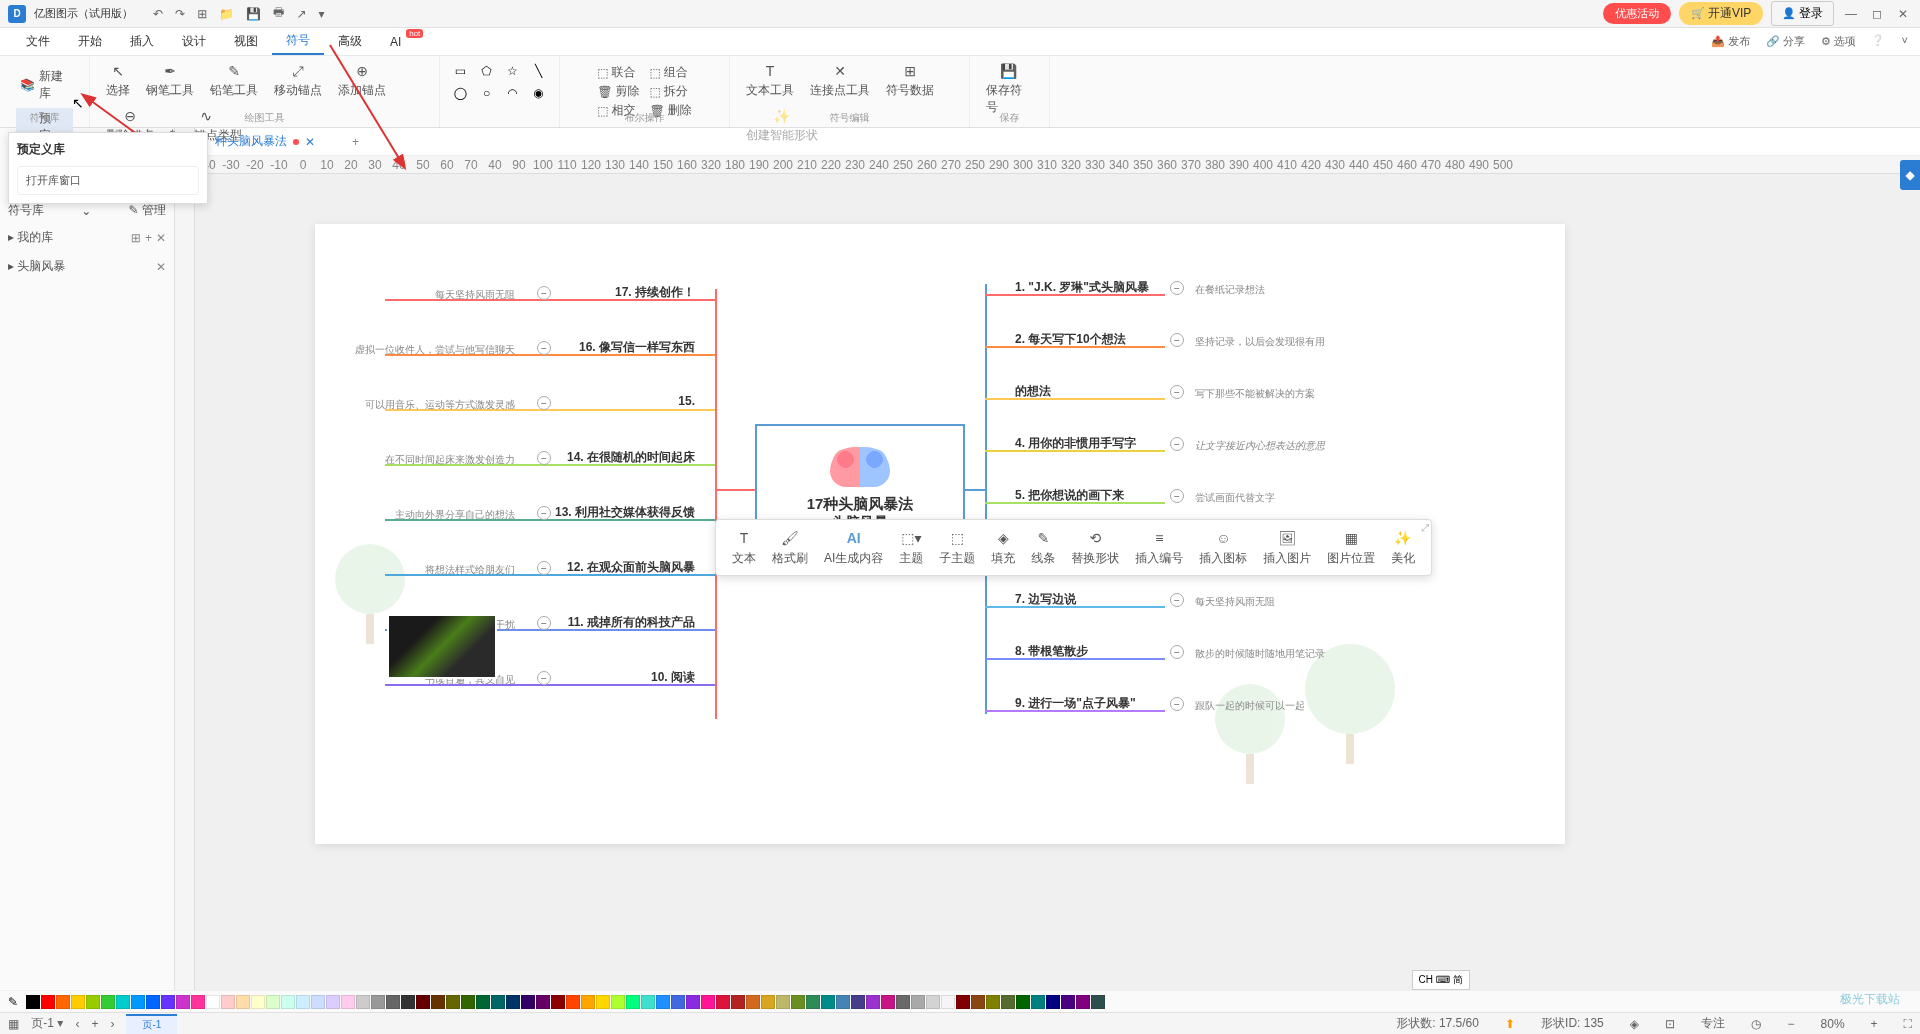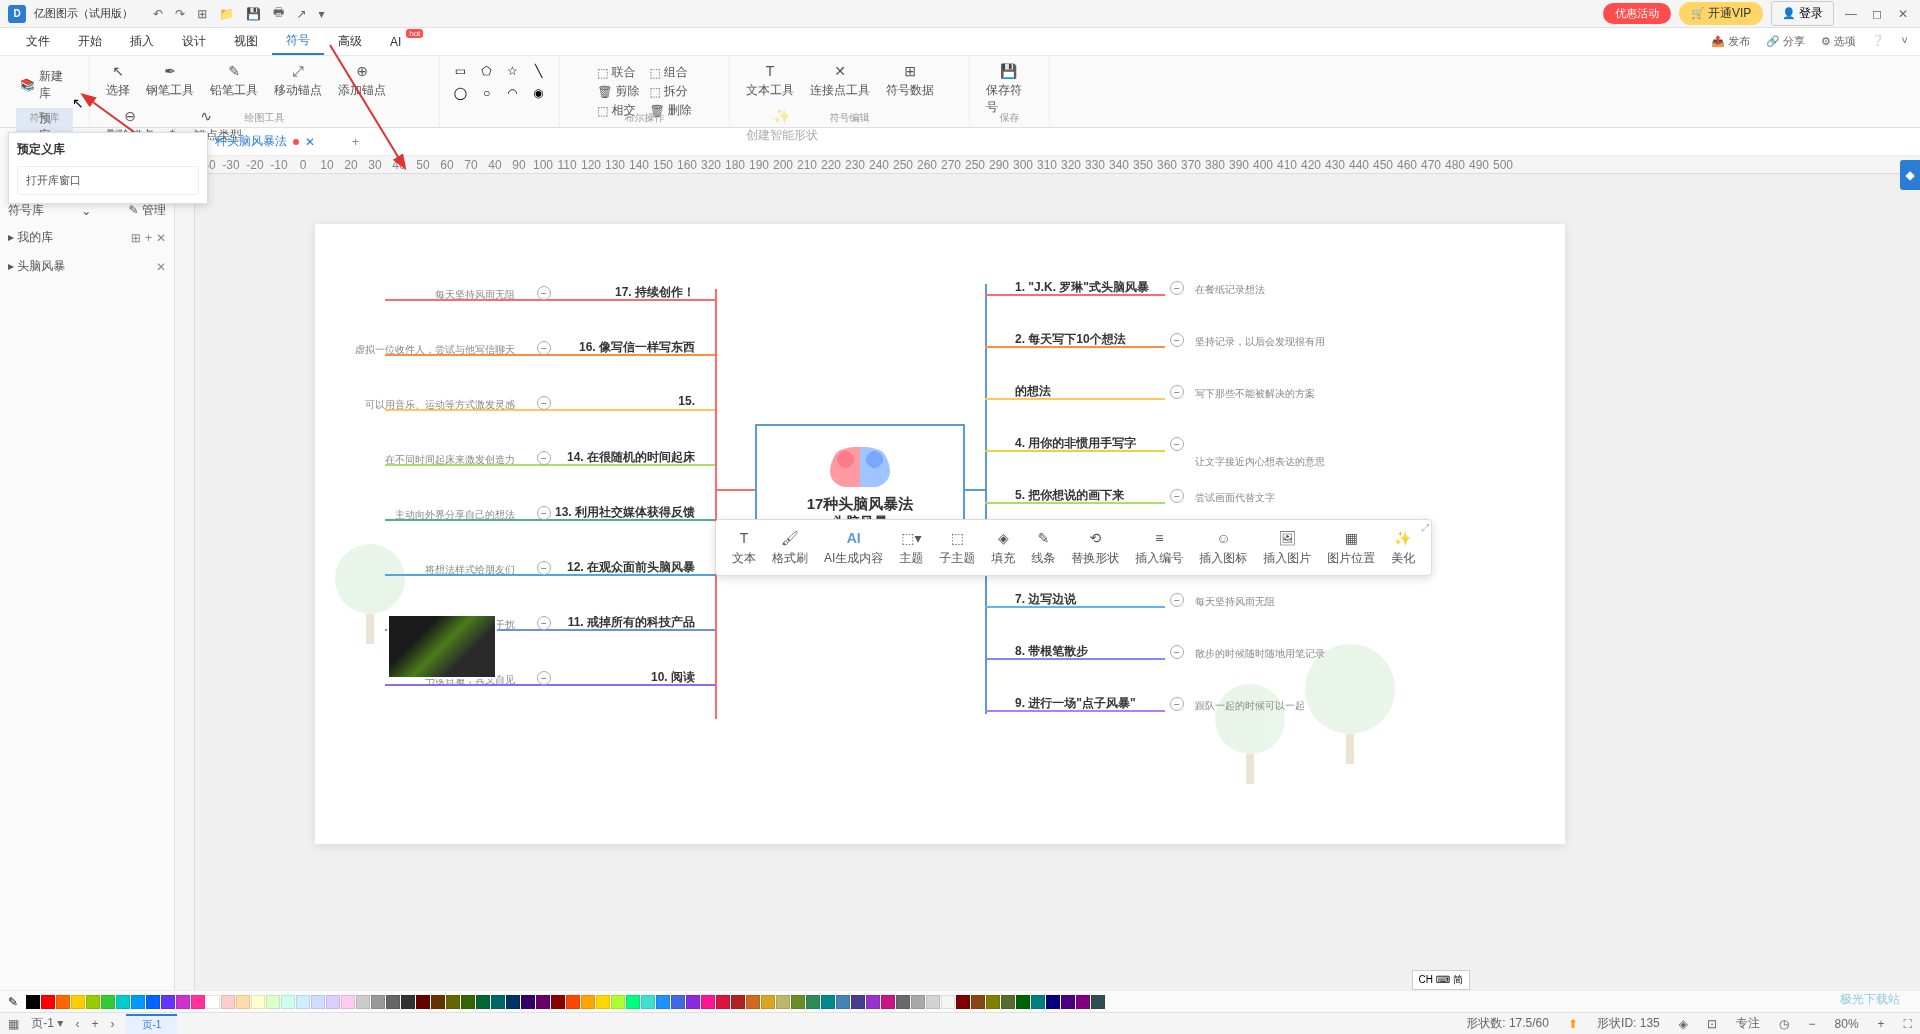--- a/index.html
+++ b/index.html
@@ -67,21 +67,21 @@
 .tree-trunk{width:8px;height:30px;background:#c4a574;margin:0 auto;}
 .tree-top{width:70px;height:70px;background:#b8e0b8;border-radius:50%;}
 .leaf-photo{position:absolute;left:72px;top:390px;width:110px;height:65px;background:linear-gradient(135deg,#1a1a1a 30%,#4a7c1a 50%,#2a2a2a 70%);border:2px solid #fff;}
 .float-toolbar{position:absolute;left:520px;top:345px;background:#fff;border:1px solid #ddd;border-radius:4px;box-shadow:0 2px 10px rgba(0,0,0,0.15);display:flex;padding:4px 8px;z-index:50;}
 .ft-btn{display:flex;flex-direction:column;align-items:center;padding:4px 8px;cursor:pointer;font-size:10px;color:#555;gap:2px;}
 .ft-btn .icon{width:20px;height:20px;display:flex;align-items:center;justify-content:center;font-size:14px;}
 .ft-close{position:absolute;top:2px;right:2px;font-size:10px;color:#aaa;cursor:pointer;}
 .color-strip{height:22px;display:flex;align-items:center;padding:0 8px;gap:2px;border-top:1px solid #eee;background:#fafafa;}
 .color-sw{width:14px;height:14px;cursor:pointer;border:1px solid rgba(0,0,0,0.1);}
 .statusbar{height:22px;display:flex;align-items:center;padding:0 8px;gap:12px;border-top:1px solid #e0e0e0;background:#f5f5f5;font-size:10px;color:#666;}
-.statusbar-right{margin-left:auto;display:flex;align-items:center;gap:19px;}
+.statusbar-right{margin-left:auto;display:flex;align-items:center;gap:26px;}
 .page-tab{padding:2px 16px;background:#e8f0ff;color:#2b7cd3;border-top:2px solid #2b7cd3;font-size:10px;}
 .arrow-annotation{position:absolute;z-index:60;pointer-events:none;}
 .cursor-img{position:absolute;left:72px;top:95px;z-index:70;font-size:14px;pointer-events:none;}
 .right-collapse{position:absolute;right:0;top:160px;width:20px;height:30px;background:#2b7cd3;color:#fff;display:flex;align-items:center;justify-content:center;cursor:pointer;border-radius:3px 0 0 3px;}
 .ime-badge{position:absolute;right:450px;bottom:44px;background:#fff;border:1px solid #ccc;padding:2px 6px;font-size:10px;display:flex;gap:4px;align-items:center;}
 .watermark{position:absolute;right:20px;bottom:26px;font-size:12px;color:#4ac;opacity:0.6;}
 </style>
 </head>
 <body>
 
@@ -411,21 +411,21 @@
               <div class="node" style="left: 700px; top: 107px;">2. 每天写下10个想法</div>
               <div class="collapse-btn" style="left: 855px; top: 109px;">−</div>
               <div class="node-desc" style="left: 880px; top: 111px;">坚持记录，以后会发现很有用</div>
               <div class="branch-line" style="left: 670px; top: 174px; width: 180px; background: rgb(255, 200, 87); border-bottom: 2px solid rgb(255, 200, 87); height: 1px;"></div>
               <div class="node" style="left: 700px; top: 159px;"> 的想法</div>
               <div class="collapse-btn" style="left: 855px; top: 161px;">−</div>
               <div class="node-desc" style="left: 880px; top: 163px;">写下那些不能被解决的方案</div>
               <div class="branch-line" style="left: 670px; top: 226px; width: 180px; background: rgb(232, 211, 63); border-bottom: 2px solid rgb(232, 211, 63); height: 1px;"></div>
               <div class="node" style="left: 700px; top: 211px;">4. 用你的非惯用手写字</div>
               <div class="collapse-btn" style="left: 855px; top: 213px;">−</div>
-              <div class="node-desc" style="left: 880px; top: 231px;">让文字接近内心想表达的意思</div>
+              <div class="node-desc" style="left: 880px; top: 215px; font-style: italic;">让文字接近内心想表达的意思</div>
               <div class="branch-line" style="left: 670px; top: 278px; width: 180px; background: rgb(168, 224, 99); border-bottom: 2px solid rgb(168, 224, 99); height: 1px;"></div>
               <div class="node" style="left: 700px; top: 263px;">5. 把你想说的画下来</div>
               <div class="collapse-btn" style="left: 855px; top: 265px;">−</div>
               <div class="node-desc" style="left: 880px; top: 267px;">尝试画面代替文字</div>
               <div class="branch-line" style="left: 670px; top: 330px; width: 180px; background: rgb(86, 204, 176); border-bottom: 2px solid rgb(86, 204, 176); height: 1px;"></div>
               <div class="node" style="left: 700px; top: 315px;">6. 全部都用记忆搭建</div>
               <div class="collapse-btn" style="left: 855px; top: 317px;">−</div>
               <div class="node-desc" style="left: 880px; top: 319px;">激发大脑生动的联想记忆</div>
               <div class="branch-line" style="left: 670px; top: 382px; width: 180px; background: rgb(95, 184, 232); border-bottom: 2px solid rgb(95, 184, 232); height: 1px;"></div>
               <div class="node" style="left: 700px; top: 367px;">7. 边写边说</div>

